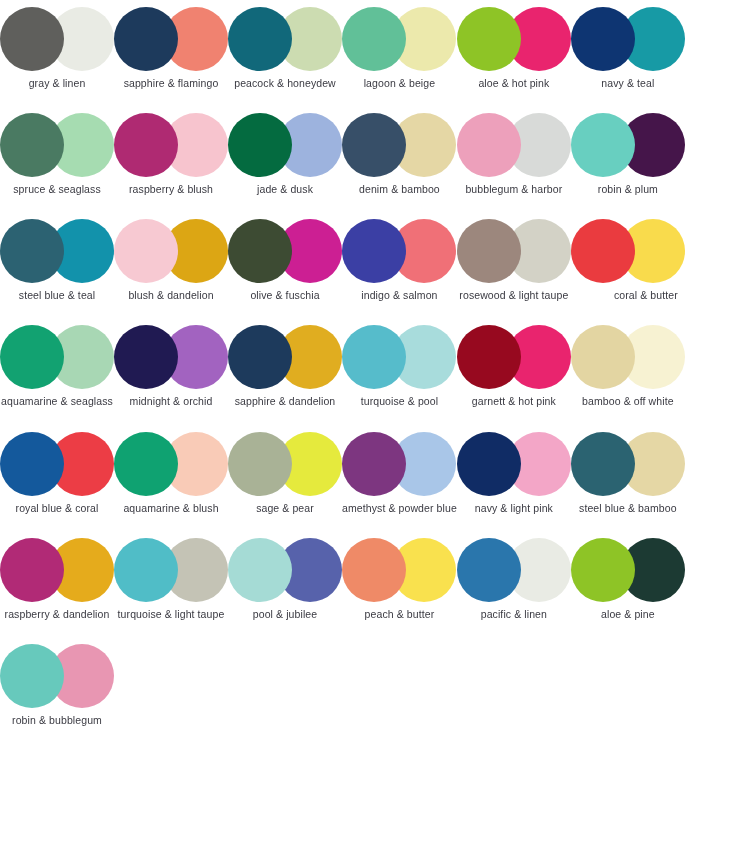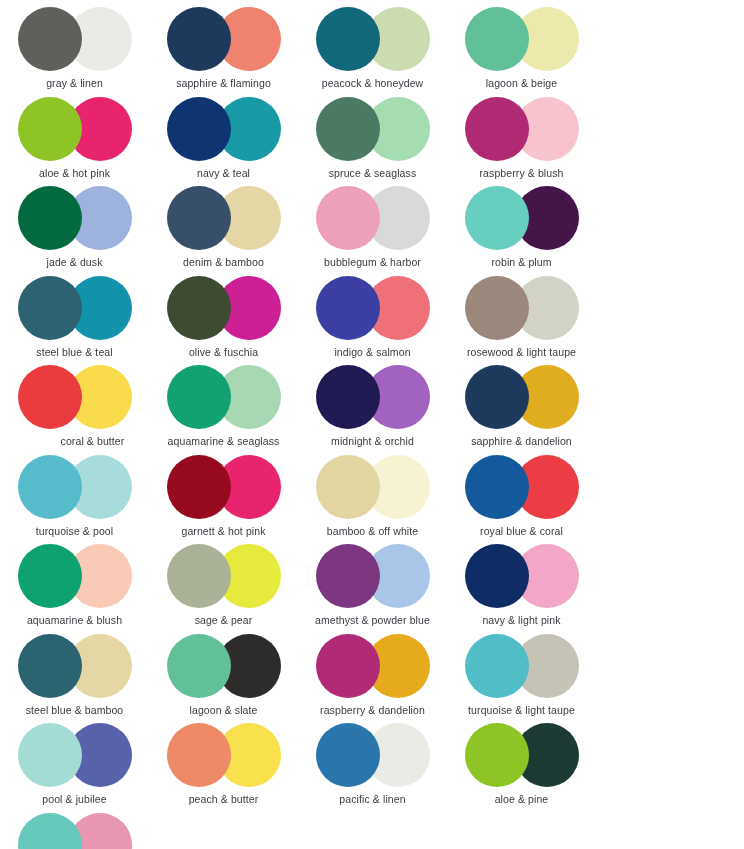--- a/index.html
+++ b/index.html
@@ -9,21 +9,21 @@
     background: #ffffff;
   }
   body {
     width: 744px;
     height: 849px;
     font-family: "Liberation Sans", sans-serif;
     overflow: hidden;
   }
   #palette-grid {
     display: grid;
-    grid-template-columns: repeat(4, 1fr);
+    grid-template-columns: repeat(6, 1fr);
     grid-template-rows: repeat(8, 1fr);
     width: 596px;
     height: 849px;
     box-sizing: border-box;
   }
   .swatch-cell {
     position: relative;
     display: flex;
     flex-direction: column;
     align-items: center;
@@ -152,20 +152,27 @@
     </div>
     <div class="swatch-cell">
       <div class="circles">
         <div class="circle circle-right" style="background-color: rgb(18, 146, 171);"></div>
         <div class="circle circle-left" style="background-color: rgb(44, 98, 114);"></div>
       </div>
       <div class="swatch-label" style="color: rgb(58, 58, 66);">steel blue &amp; teal</div>
     </div>
     <div class="swatch-cell">
       <div class="circles">
+        <div class="circle circle-right" style="background-color: rgb(220, 166, 20);"></div>
+        <div class="circle circle-left" style="background-color: rgb(247, 201, 210);"></div>
+      </div>
+      <div class="swatch-label" style="color: rgb(58, 58, 66);">blush &amp; dandelion</div>
+    </div>
+    <div class="swatch-cell">
+      <div class="circles">
         <div class="circle circle-right" style="background-color: rgb(204, 31, 147);"></div>
         <div class="circle circle-left" style="background-color: rgb(61, 75, 51);"></div>
       </div>
       <div class="swatch-label" style="color: rgb(58, 58, 66);">olive &amp; fuschia</div>
     </div>
     <div class="swatch-cell">
       <div class="circles">
         <div class="circle circle-right" style="background-color: rgb(240, 112, 119);"></div>
         <div class="circle circle-left" style="background-color: rgb(59, 63, 164);"></div>
       </div>
@@ -261,27 +268,20 @@
         <div class="circle circle-left" style="background-color: rgb(16, 44, 101);"></div>
       </div>
       <div class="swatch-label" style="color: rgb(58, 58, 66);">navy &amp; light pink</div>
     </div>
     <div class="swatch-cell">
       <div class="circles">
         <div class="circle circle-right" style="background-color: rgb(229, 215, 165);"></div>
         <div class="circle circle-left" style="background-color: rgb(43, 99, 113);"></div>
       </div>
       <div class="swatch-label" style="color: rgb(58, 58, 66);">steel blue &amp; bamboo</div>
-    </div>
-    <div class="swatch-cell">
-      <div class="circles">
-        <div class="circle circle-right" style="background-color: rgb(46, 44, 43);"></div>
-        <div class="circle circle-left" style="background-color: rgb(97, 192, 152);"></div>
-      </div>
-      <div class="swatch-label" style="color: rgb(58, 58, 66);">lagoon &amp; slate</div>
     </div>
     <div class="swatch-cell">
       <div class="circles">
         <div class="circle circle-right" style="background-color: rgb(229, 171, 28);"></div>
         <div class="circle circle-left" style="background-color: rgb(177, 42, 118);"></div>
       </div>
       <div class="swatch-label" style="color: rgb(58, 58, 66);">raspberry &amp; dandelion</div>
     </div>
     <div class="swatch-cell">
       <div class="circles">

